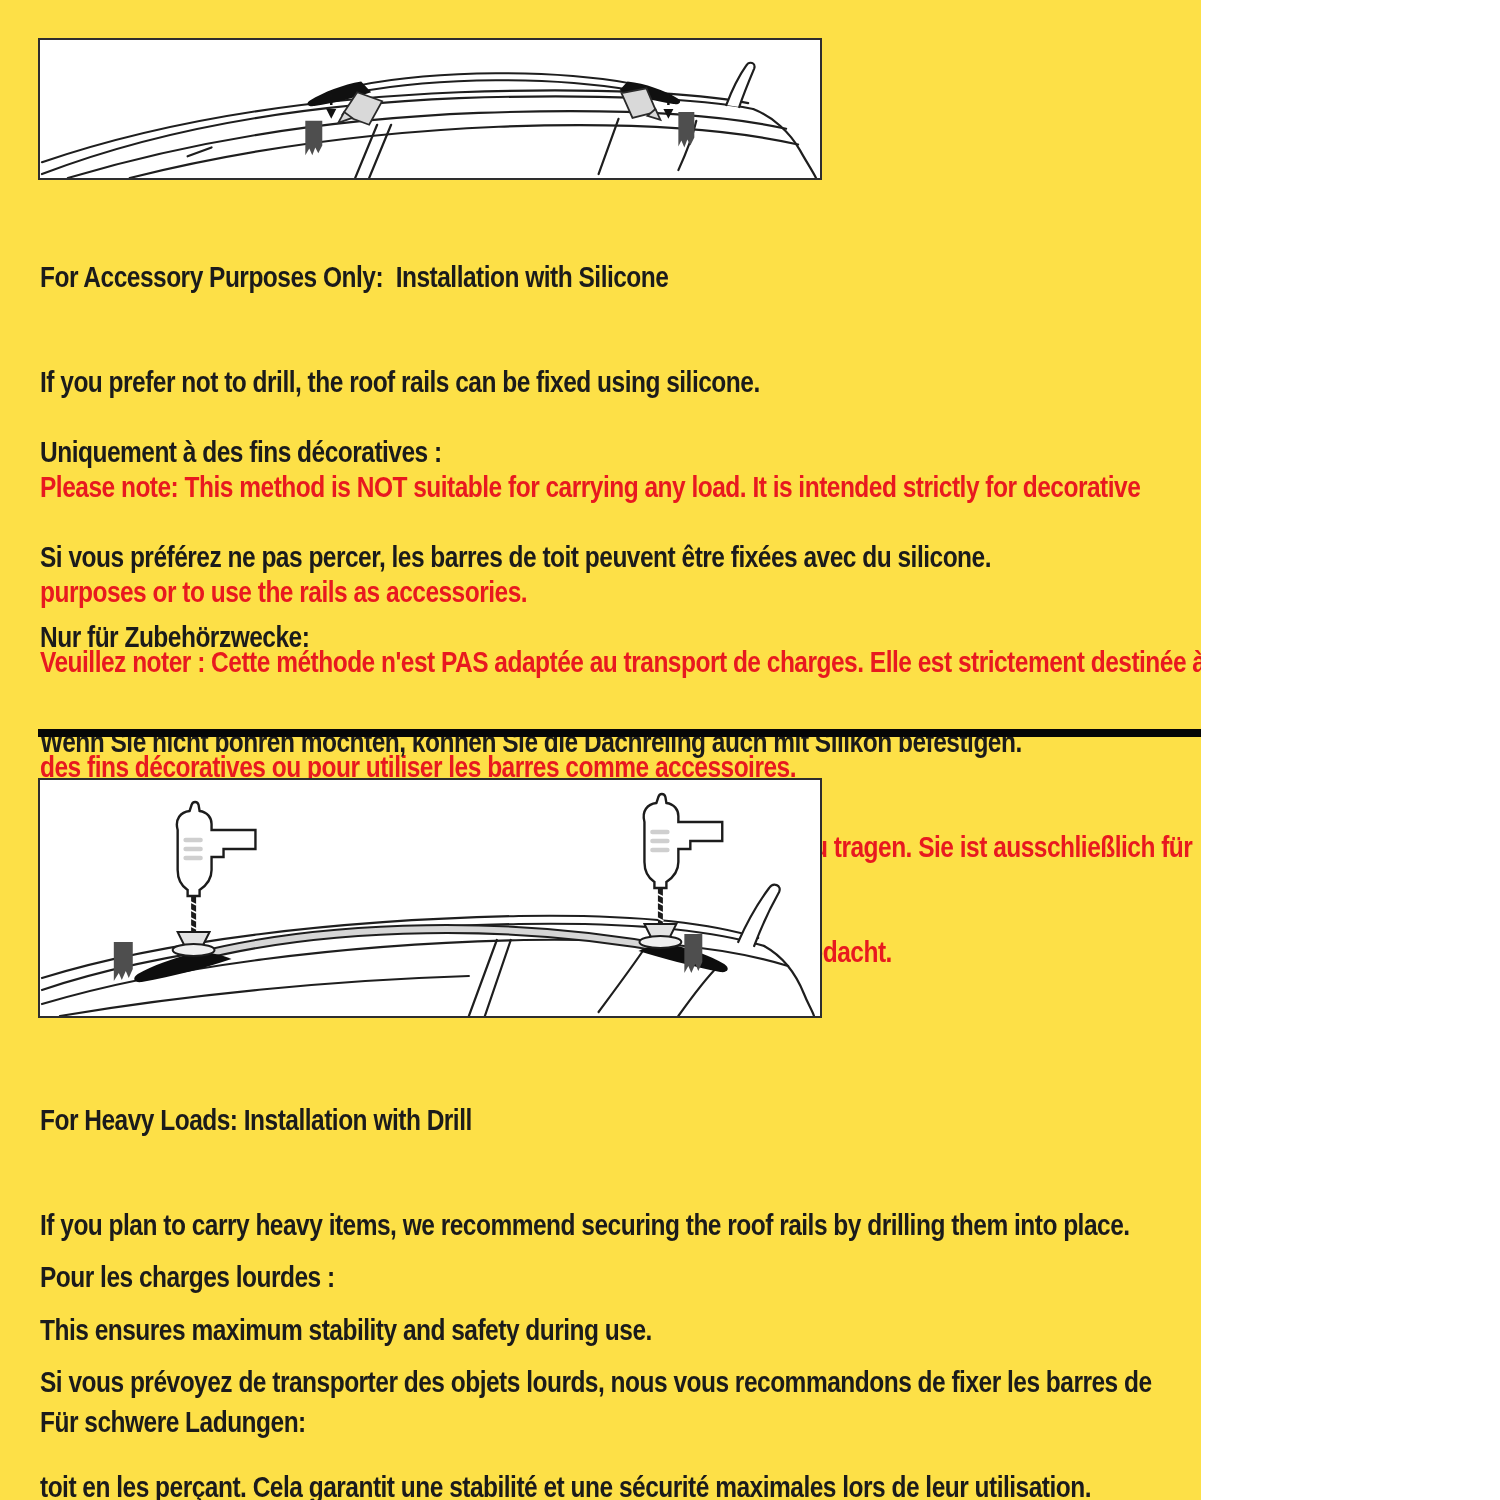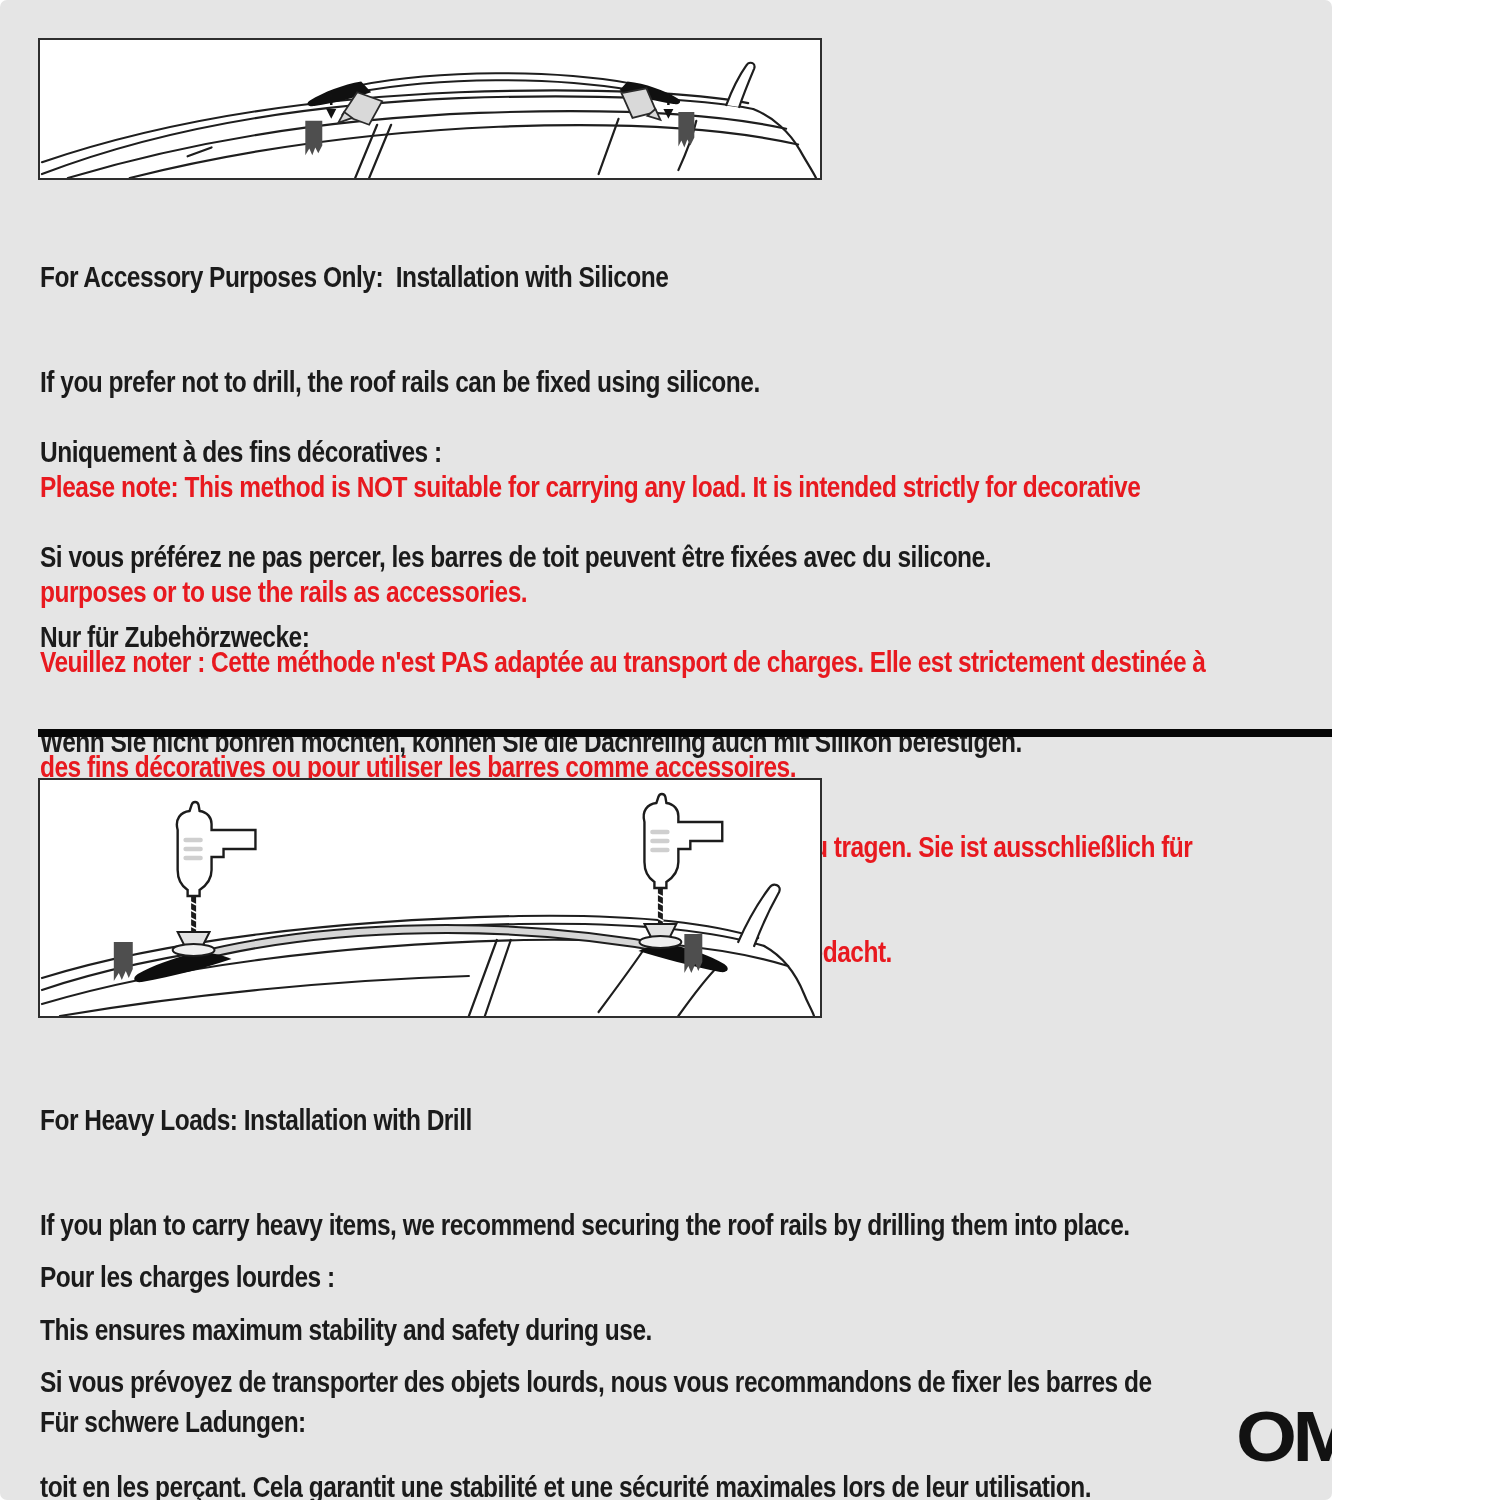--- a/index.html
+++ b/index.html
@@ -1,18 +1,18 @@
 <!DOCTYPE html>
 <html><head>
 <meta charset="utf-8">
 <style>
   html,body{margin:0;padding:0;background:#fff;}
   .page{
-    position:relative;width:1332px;height:1500px;background:#e5e5e5;
-    font-family:"Liberation Sans",sans-serif;overflow:hidden;border-radius:7px;
+    position:relative;width:1201px;height:1500px;background:#fde047;
+    font-family:"Liberation Sans",sans-serif;overflow:hidden;
   }
   .diagram-box{
     position:absolute;border:2px solid #2e2e2e;background:#fff;box-sizing:border-box;
   }
   .box1{left:38px;top:38px;width:784px;height:142px;}
   .box2{left:38px;top:778px;width:784px;height:240px;}
   .diagram-box svg{display:block;width:100%;height:100%;}
   .tb{
     position:absolute;left:40px;font-weight:bold;font-size:29px;line-height:35px;
     color:#1b1b1b;letter-spacing:-0.6px;white-space:pre;

